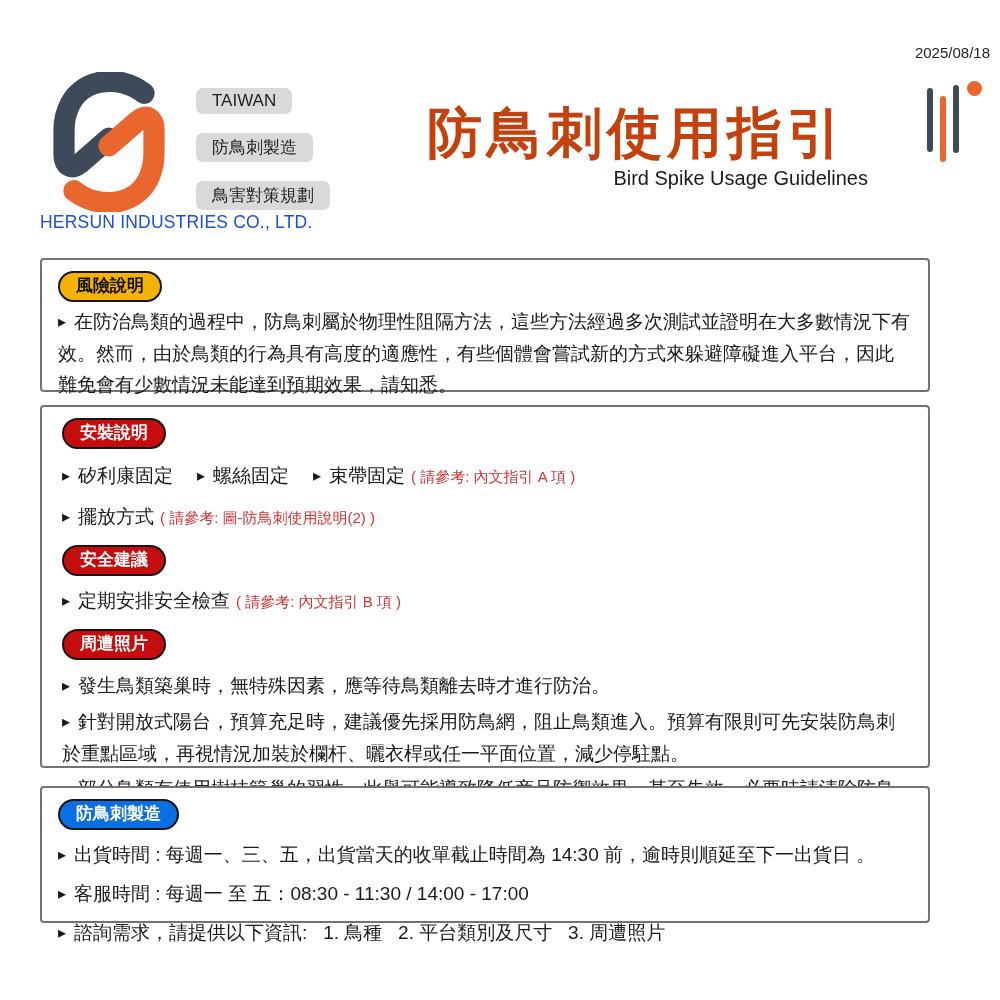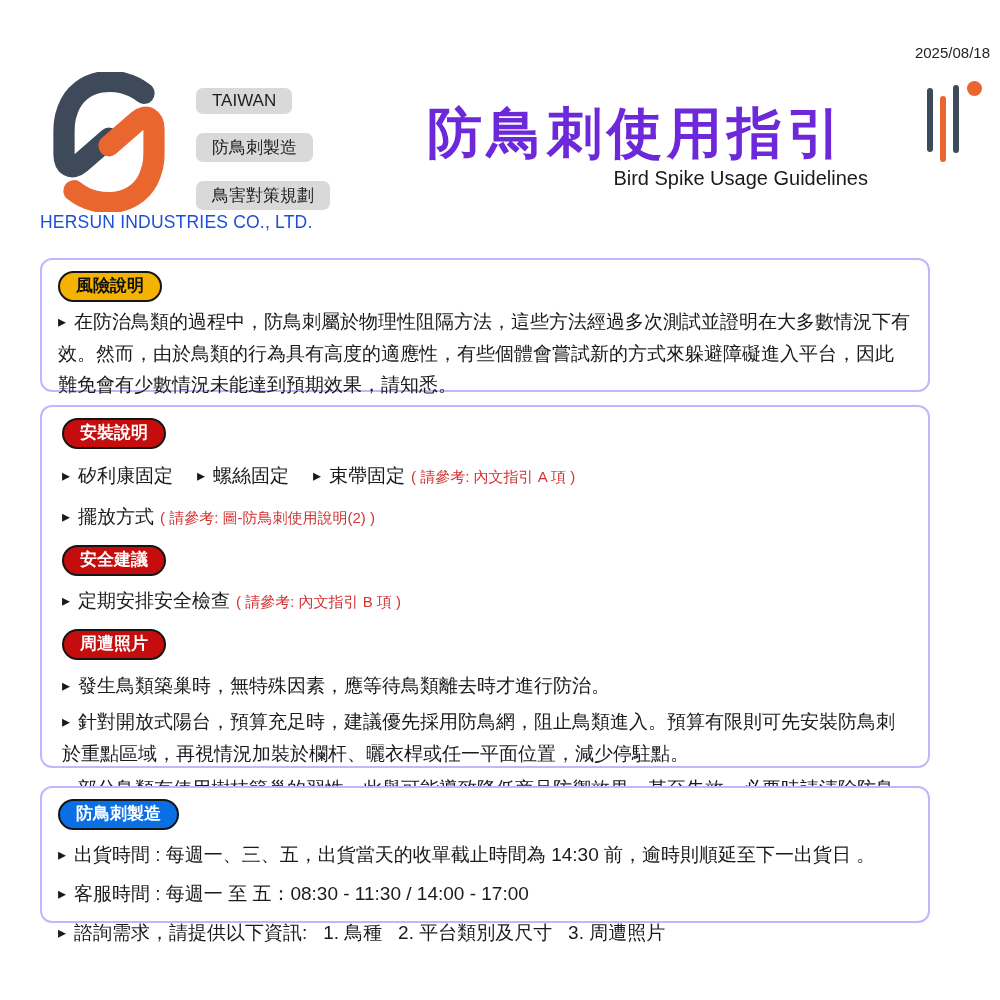--- a/index.html
+++ b/index.html
@@ -19,26 +19,26 @@
   .spike .dot{position:absolute;left:44px;top:1px;width:15px;height:15px;border-radius:50%;background:#E9662F;}
 
   
   .logo{position:absolute;left:34px;top:72px;}
   .tags{position:absolute;left:196px;top:88px;display:flex;flex-direction:column;gap:19px;align-items:flex-start;}
   .tag{background:#d9d9d9;border-radius:7px;padding:3px 16px;font-size:17px;color:#1f1f1f;}
   .company{position:absolute;left:40px;top:212px;font-size:17.5px;letter-spacing:.2px;color:#1d4ed8;}
 
   
   .titleblock{position:absolute;left:398px;top:102px;width:478px;}
-  .title{font-size:55px;font-weight:800;letter-spacing:5px;text-align:center;line-height:1.15;color:#6d28d9;}
+  .title{font-size:55px;font-weight:800;letter-spacing:5px;text-align:center;line-height:1.15;color:#c2410c;}
   .subtitle{font-size:20px;text-align:right;padding-right:8px;margin-top:2px;color:#1a1a1a;}
 
   
   .box{position:absolute;left:40px;width:890px;box-sizing:border-box;
-       border:2px solid #c4b5fd;border-radius:12px;padding:9px 16px;background:#fff;}
+       border:2px solid #737373;border-radius:4px;padding:9px 16px;background:#fff;}
   .box1{top:258px;height:134px;}
   .box2{top:405px;height:363px;padding-left:20px;}
   .box3{top:786px;height:137px;}
 
   .pill{display:inline-block;border:2px solid #151515;border-radius:999px;
         padding:2px 16px 3px;font-size:17px;font-weight:600;line-height:1.3;}
   .pill.yellow{background:#F3B300;color:#111;}
   .pill.red{background:#C50D0D;color:#fff;}
   .pill.blue{background:#0B6FE4;color:#fff;}
   .badge-row{margin:2px 0 0;}

